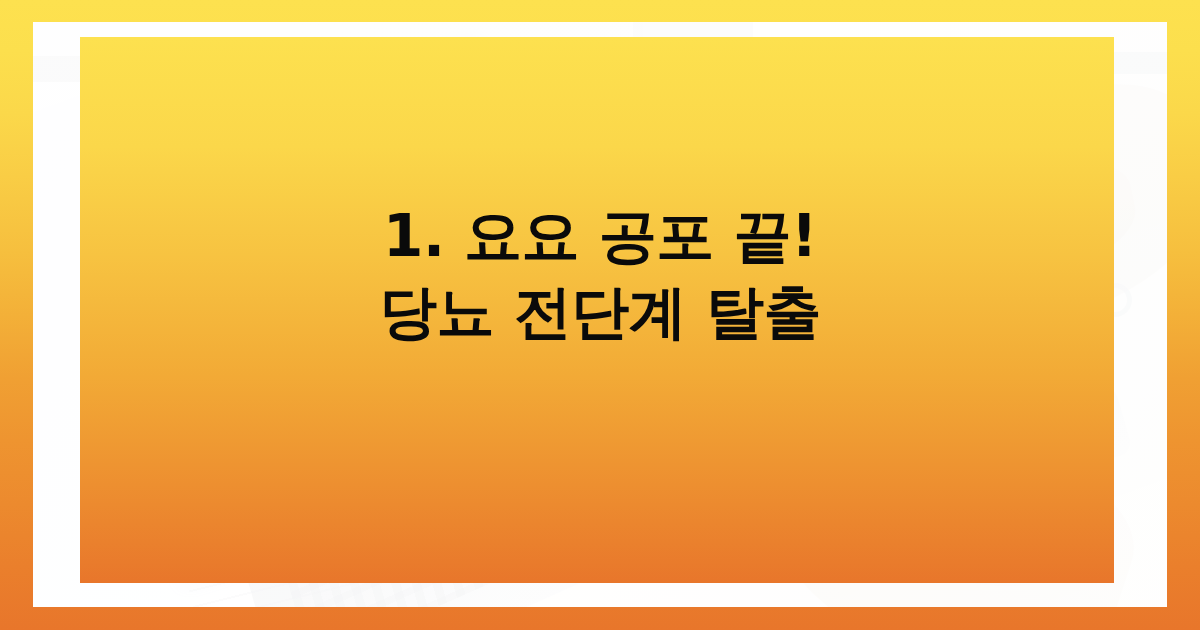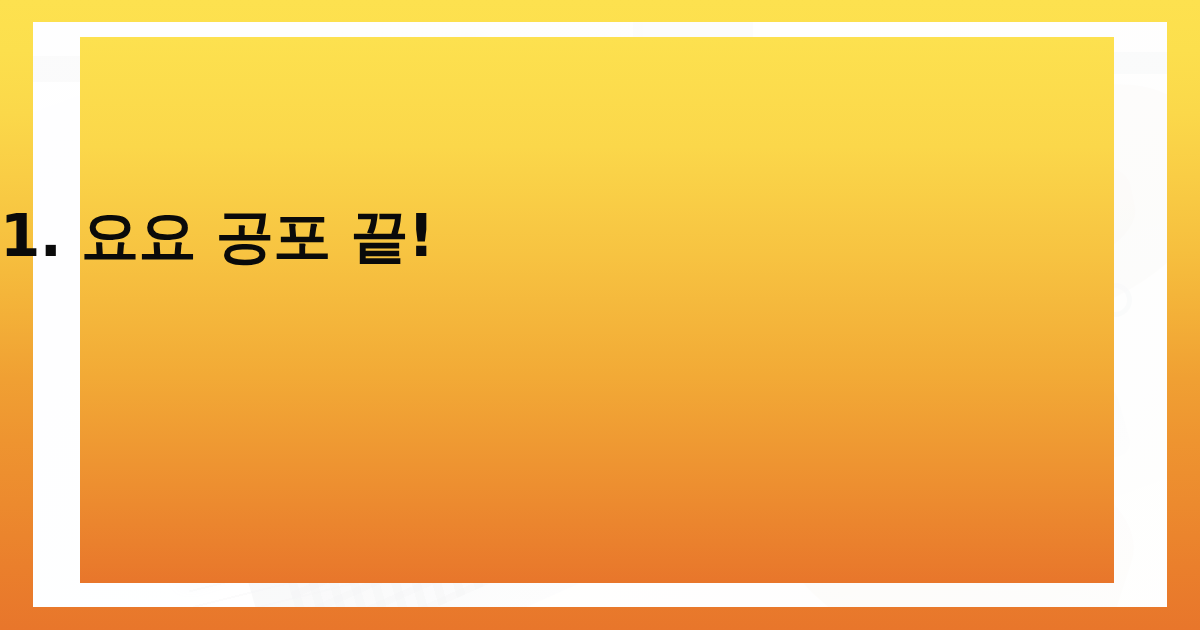--- a/index.html
+++ b/index.html
@@ -222,21 +222,21 @@
   #innerRule { background:
       linear-gradient(transparent,transparent) padding-box,
       linear-gradient(180deg,
         #fde14f 0%, #fbd74a 20%, #f7c341 40%,
         #f2aa36 62%, #ed8f30 82%, #e8762b 100%) border-box; }
 
   
   #headline {
     position:absolute;
     left:0; right:0; top:198px;
-    text-align:left;
+    text-align:center;
     z-index:5;
   }
   .hl-line {
     display:block;
     color:#0a0a0a;
     font-family:"DejaVu Sans", sans-serif;
     font-weight:bold;
     font-size:58px;
     line-height:76px;
     letter-spacing:-0.5px;
@@ -287,15 +287,16 @@
       <div class="veil"></div>
       <div class="veil2"></div>
     </div>
 
   </div>
 
   <div id="innerRule"></div>
 
   <div id="headline">
     <span class="hl-line">1. 요요 공포 끝!</span>
+    <span class="hl-line">당뇨 전단계 탈출</span>
   </div>
 
 </div>
 
 </body></html>

